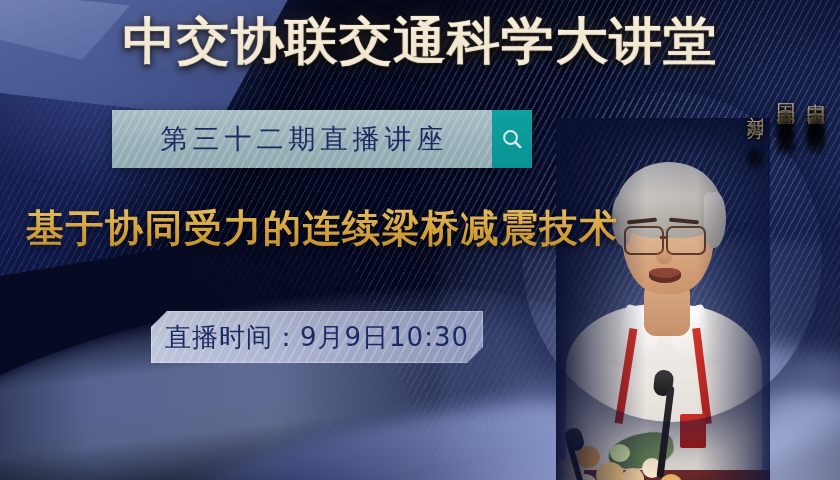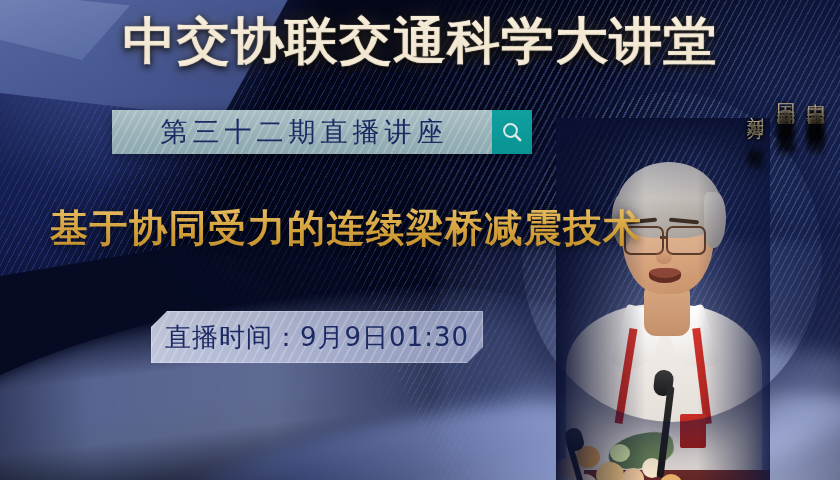--- a/index.html
+++ b/index.html
@@ -155,21 +155,21 @@
             background-clip: text;
     -webkit-text-fill-color: transparent;
     filter: drop-shadow(0 2px 4px rgba(0,0,0,0.6));
     white-space: nowrap;
   }
 
   
   .sub-banner {
     position: absolute;
     left: 112px; top: 110px;
-    height: 44px;
+    height: 58px;
     display: flex;
     align-items: stretch;
     box-shadow: 0 2px 10px rgba(0,0,0,0.35);
     text-align: center;
   }
   .sub-banner-body {
     width: 380px;
     display: flex;
     align-items: center;
     justify-content: center;
@@ -204,21 +204,20 @@
     font-weight: 700;
     letter-spacing: 1.5px;
     font-family: "DejaVu Sans", "Liberation Sans", sans-serif;
     color: #d6a53e;
     background: linear-gradient(180deg, #e7bd62 0%, #d3a03a 55%, #c08f2c 100%);
     -webkit-background-clip: text;
             background-clip: text;
     -webkit-text-fill-color: transparent;
     filter: drop-shadow(0 2px 4px rgba(0,0,0,0.62));
     white-space: nowrap;
-    margin-left: 24px;
   }
 
   
   .time-chip {
     position: absolute;
     left: 151px; top: 311px;
     width: 332px; height: 52px;
     clip-path: polygon(16px 0%, 100% 0%, 100% calc(100% - 16px), calc(100% - 16px) 100%, 0% 100%, 0% 16px);
     background:
       repeating-linear-gradient(118deg, rgba(255,255,255,0.18) 0px, rgba(255,255,255,0.18) 2px, rgba(255,255,255,0) 2px, rgba(255,255,255,0) 8px),
@@ -553,21 +552,21 @@
       <svg width="24" height="24" viewBox="0 0 24 24" fill="none">
         <circle cx="10.5" cy="10.5" r="6.4" stroke="#dfe8e8" stroke-width="2"></circle>
         <line x1="15.2" y1="15.2" x2="20.2" y2="20.2" stroke="#dfe8e8" stroke-width="2.6" stroke-linecap="round"></line>
       </svg>
     </div>
   </div>
 
   <div class="headline">基于协同受力的连续梁桥减震技术</div>
 
   <div class="time-chip">
-    <span class="time-chip-text">直播时间：9月9日01:30</span>
+    <span class="time-chip-text">直播时间：9月9日10:30</span>
   </div>
 
   <div class="vtext vtext-company">中国交通建设股份有限公司</div>
   <div class="vtext vtext-dept">国内直营业务事业部总工办</div>
   <div class="vtext vtext-person">刘延芳　副主任</div>
 
 
 </div>
 
 </body></html>

